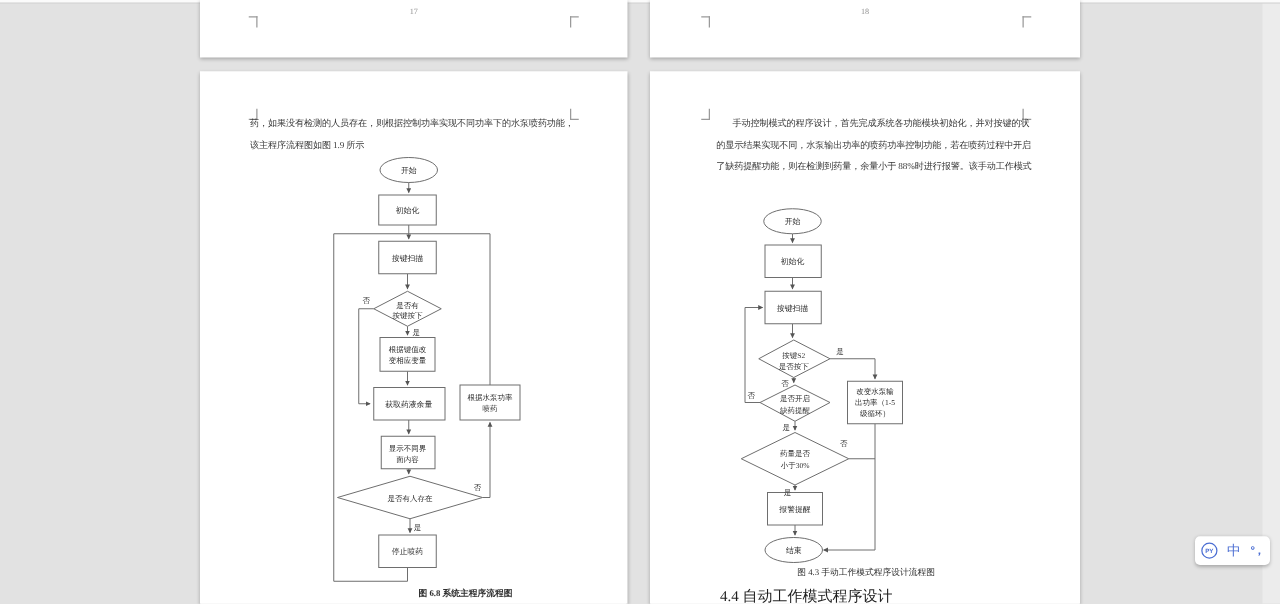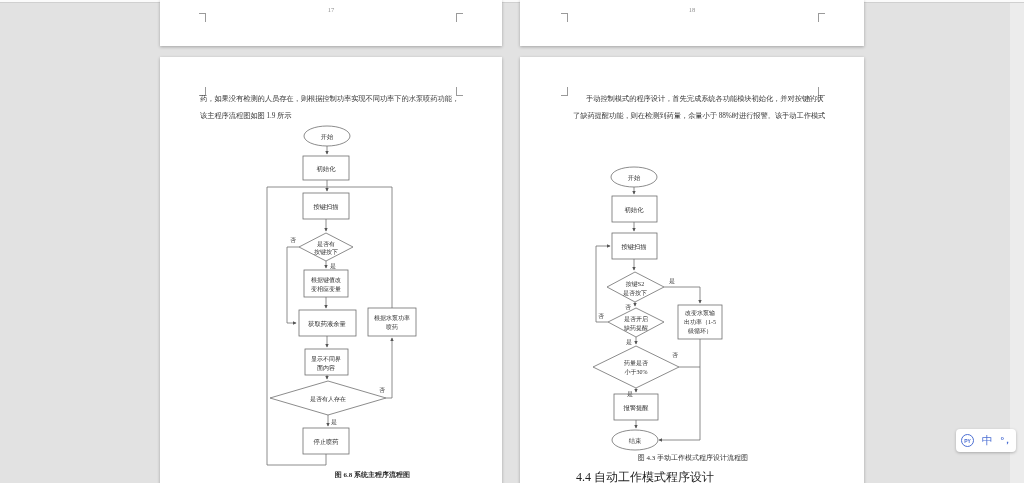--- a/index.html
+++ b/index.html
@@ -173,20 +173,21 @@
 
   <div class="cap bold" style="left:100px; top:413px; width:150px;">图 6.8  系统主程序流程图</div>
 </div>
 
 <div class="page page-right">
   <div class="mark tl" style="left:41px; top:30px;"></div>
   <div class="mark tr" style="left:298px; top:30px;"></div>
 
   <div class="para" style="left:53px; top:33px; width:260px;">
     <div class="ln indent">手动控制模式的程序设计，首先完成系统各功能模块初始化，并对按键的状</div>
+    <div class="ln">的显示结果实现不同，水泵输出功率的喷药功率控制功能，若在喷药过程中开启</div>
     <div class="ln">了缺药提醒功能，则在检测到药量，余量小于 88%时进行报警。该手动工作模式</div>
   </div>
 
   <svg class="flow" width="344" height="560" viewBox="0 0 344 560">
     <defs>
       <marker id="ahR" markerWidth="6" markerHeight="6" refX="4.3" refY="3" orient="auto">
         <path d="M0,0.6 L5,3 L0,5.4 Z" fill="#555"></path>
       </marker>
     </defs>
 

